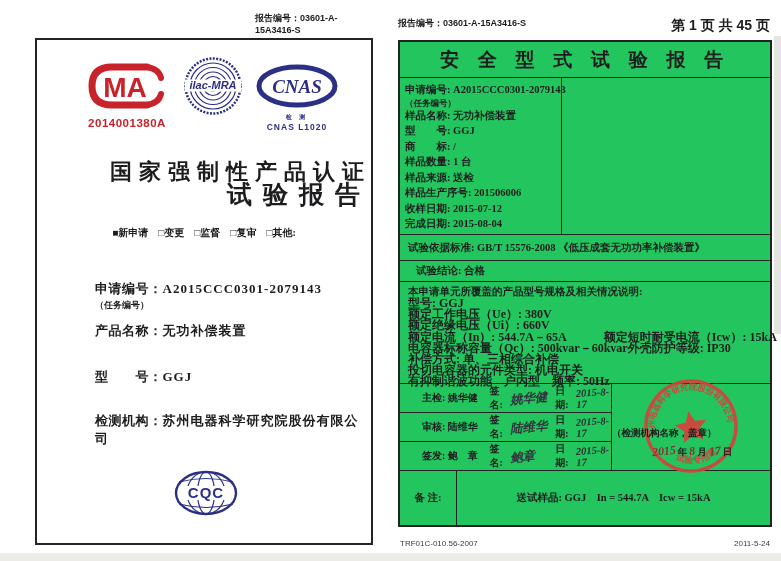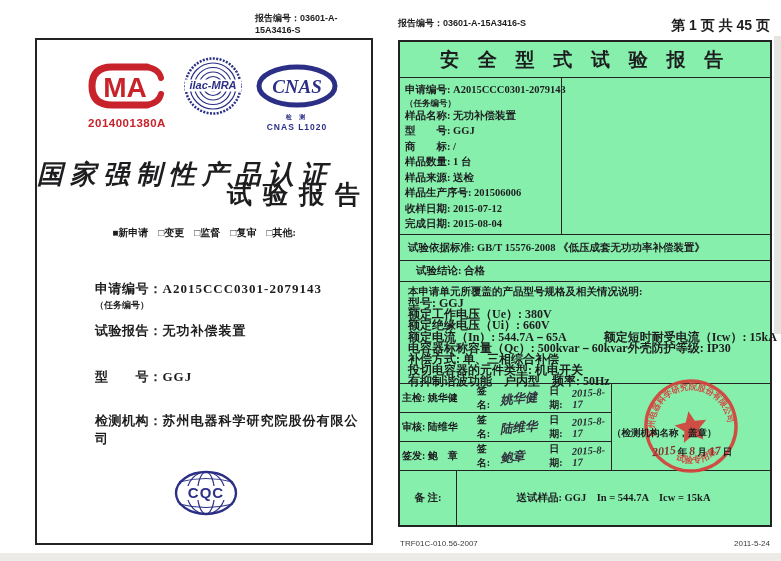--- a/index.html
+++ b/index.html
@@ -18,50 +18,50 @@
   
   .lp-report-no{left:255px;top:12px;width:120px;font-size:9px;font-weight:bold;}
   .page-left{left:35px;top:38px;width:338px;height:507px;border:2px solid #232323;box-sizing:border-box;background:#fff;}
   .lp-logos{position:relative;width:100%;height:100px;}
   .cma-block{position:absolute;left:40px;top:20px;width:100px;text-align:center;}
   .cma-number{color:#c8222b;font-weight:bold;font-size:11.5px;letter-spacing:.5px;margin-top:1px;}
   .ilac-block{position:absolute;left:146px;top:16px;width:62px;}
   .cnas-block{position:absolute;left:210px;top:24px;width:100px;text-align:center;color:#2b2f85;}
   .cnas-sub{font-size:6px;font-weight:bold;letter-spacing:3px;margin-top:1px;}
   .cnas-code{font-size:8.5px;font-weight:bold;letter-spacing:1px;}
-  .lp-title1{left:0;top:117px;width:100%;text-align:left;font-size:26px;font-weight:bold;letter-spacing:7px;font-style:italic;}
+  .lp-title1{left:0;top:117px;width:100%;text-align:right;font-size:22px;font-weight:bold;letter-spacing:7px;}
   .lp-title2{left:0;top:138px;width:100%;text-align:right;font-size:25px;font-weight:bold;letter-spacing:11px;}
   .lp-checkline{left:0;top:186px;width:100%;text-align:center;font-size:10px;font-weight:bold;}
   .lp-field{left:58px;font-size:13px;font-weight:bold;letter-spacing:.5px;}
   .lp-field .val{letter-spacing:1px;}
   .lp-note{left:58px;top:259px;font-size:9px;font-weight:bold;}
   .cqc-block{left:130px;top:428px;width:78px;text-align:center;}
 
   
   .rp-report-no{left:398px;top:17px;font-size:9px;font-weight:bold;}
   .rp-page-info{left:610px;top:17px;width:160px;text-align:right;font-size:14px;font-weight:bold;}
-  .rtable{left:398px;top:40px;width:374px;height:487px;border:2px solid #232323;box-sizing:border-box;background:#86efac;display:flex;flex-direction:column;}
+  .rtable{left:398px;top:40px;width:374px;height:487px;border:2px solid #232323;box-sizing:border-box;background:#22c55e;display:flex;flex-direction:column;}
   .rrow{border-bottom:1.5px solid #232323;box-sizing:border-box;flex:none;}
   .rrow:last-child{border-bottom:none;flex:1;}
   .r-title{height:36px;display:flex;align-items:center;justify-content:center;font-size:19px;font-weight:bold;letter-spacing:7px;}
   .r-info{height:157px;display:flex;}
   .r-info-left{width:162px;border-right:1.5px solid #232323;box-sizing:border-box;padding:4px 3px 0 5px;font-size:10.5px;font-weight:bold;}
   .r-info-left .ln{line-height:15.5px;white-space:nowrap;}
   .r-info-left .ln-note{font-size:8.5px;line-height:10px;}
   .r-info-right{flex:1;padding:4px 2px 0 5px;font-size:10px;font-weight:bold;}
   .r-info-right .ln{line-height:22px;}
   .r-standard{height:26px;line-height:25px;padding-left:8px;font-size:10.5px;font-weight:bold;}
   .r-conclusion{height:21px;line-height:20px;padding-left:16px;font-size:10.5px;font-weight:bold;}
   .r-coverage{height:102px;padding:3px 6px 0 8px;}
   .r-coverage .cov-title{font-size:10.5px;font-weight:bold;line-height:13px;}
   .r-coverage .cov-ln{font-size:12px;font-weight:bold;line-height:11.2px;white-space:nowrap;}
   .r-coverage .cov-left{display:inline-block;min-width:55%;}
   .r-sign{height:87px;display:flex;}
   .r-sign-left{width:212px;border-right:1.5px solid #232323;box-sizing:border-box;display:flex;flex-direction:column;}
-  .sign-row{flex:1;border-bottom:1px solid #232323;display:flex;align-items:center;padding-left:2px;font-size:10px;font-weight:bold;box-sizing:border-box;}
+  .sign-row{flex:1;border-bottom:1px solid #232323;display:flex;align-items:center;padding-left:22px;font-size:10px;font-weight:bold;box-sizing:border-box;}
   .sign-row:last-child{border-bottom:none;}
   .sign-role{width:84px;}
   .sign-label{margin-right:2px;}
   .script{display:inline-block;font-style:italic;font-weight:bold;color:#33333f;transform:rotate(-5deg);}
   .sig{font-size:12.5px;width:56px;}
   .dt{font-size:10.5px;transform:rotate(-3deg);color:#2b2b33;}
   .r-stamp{flex:1;position:relative;}
   .stamp-caption{position:absolute;left:0;top:43px;width:100%;text-align:left;font-size:9.5px;font-weight:bold;z-index:2;}
   .stamp-dateline{position:absolute;left:0;top:60px;width:100%;text-align:center;font-size:9.5px;font-weight:bold;z-index:2;}
   .hand{font-style:italic;font-weight:bold;color:#8a3030;font-size:12px;display:inline-block;transform:rotate(-6deg);margin:0 2px;}
@@ -119,21 +119,21 @@
   <div class="abs lp-title1">国家强制性产品认证</div>
   <div class="abs lp-title2">试验报告</div>
   <div class="abs lp-checkline">■新申请　□变更　□监督　□复审　□其他:</div>
 
   <div class="abs lp-field" style="top:240px;">
     <span>申请编号：</span><span class="val">A2015CCC0301-2079143</span>
   </div>
   <div class="abs lp-note">（任务编号）</div>
 
   <div class="abs lp-field" style="top:282px;">
-    <span>试验报告：</span><span class="val">无功补偿装置</span>
+    <span>产品名称：</span><span class="val">无功补偿装置</span>
   </div>
 
   <div class="abs lp-field" style="top:328px;">
     <span>型　　号：</span><span class="val">GGJ</span>
   </div>
 
   <div class="abs lp-field" style="top:372px;">
     <span>检测机构：</span><span class="val">苏州电器科学研究院股份有限公司</span>
   </div>
 

